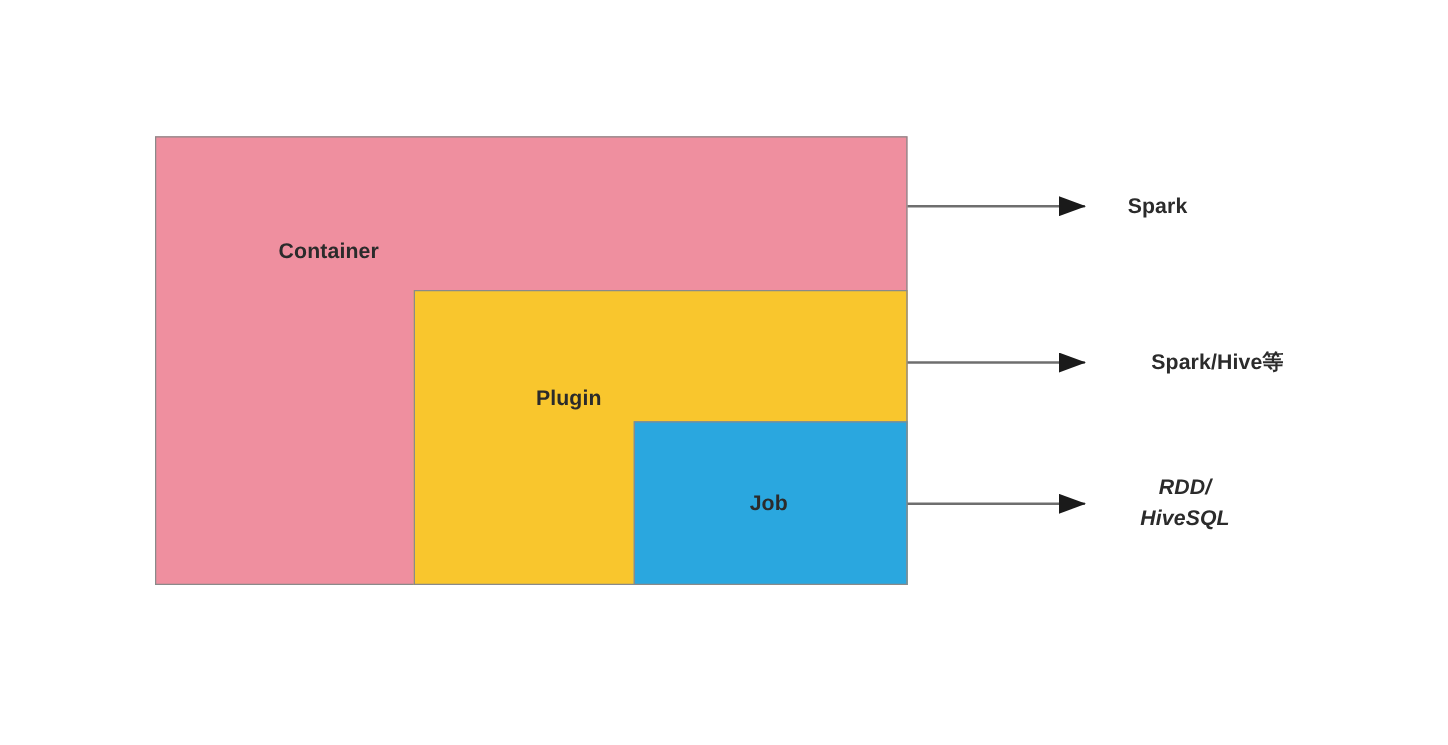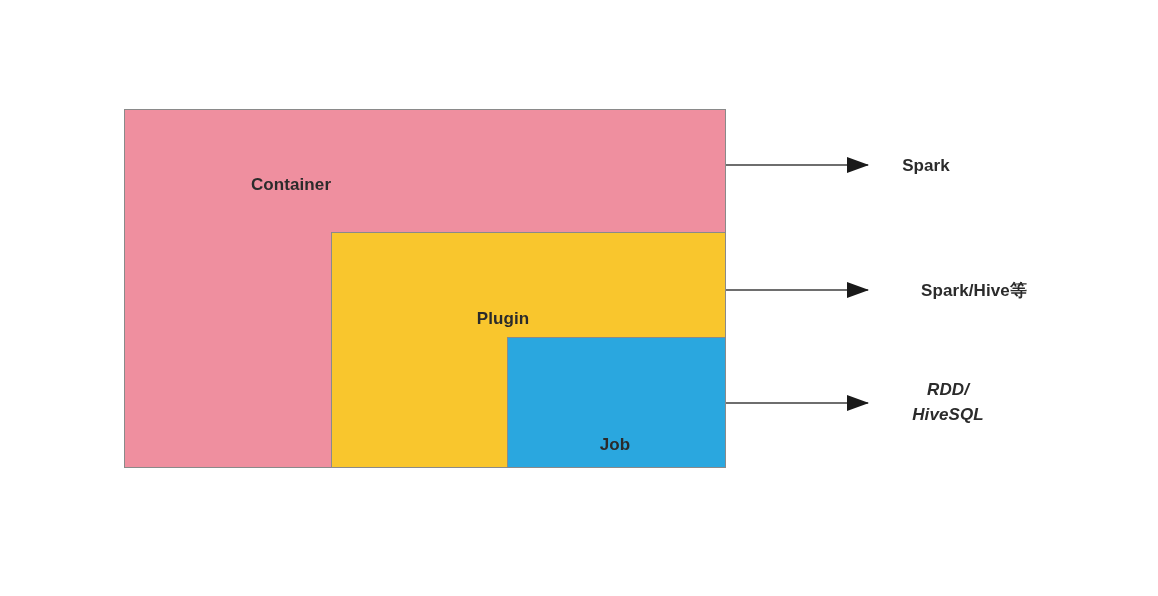--- a/index.html
+++ b/index.html
@@ -47,23 +47,23 @@
     height: 236px;
     background: #F9C62D;
   }
   #box-job {
     left: 507px;
     top: 337px;
     width: 219px;
     height: 131px;
     background: #2AA7DF;
   }
-  #label-container { left: 263px; top: 185px; margin-left: 28px; }
-  #label-plugin    { left: 455px; top: 319px; margin-left: 48px; }
-  #label-job       { left: 615px; top: 403px; margin-top: 42px; }
+  #label-container { left: 263px; top: 201px; }
+  #label-plugin    { left: 455px; top: 319px; }
+  #label-job       { left: 615px; top: 403px; }
 
   #arrow-layer {
     position: absolute;
     left: 0;
     top: 0;
     width: 1158px;
     height: 596px;
     pointer-events: none;
   }
   .callout-label {

